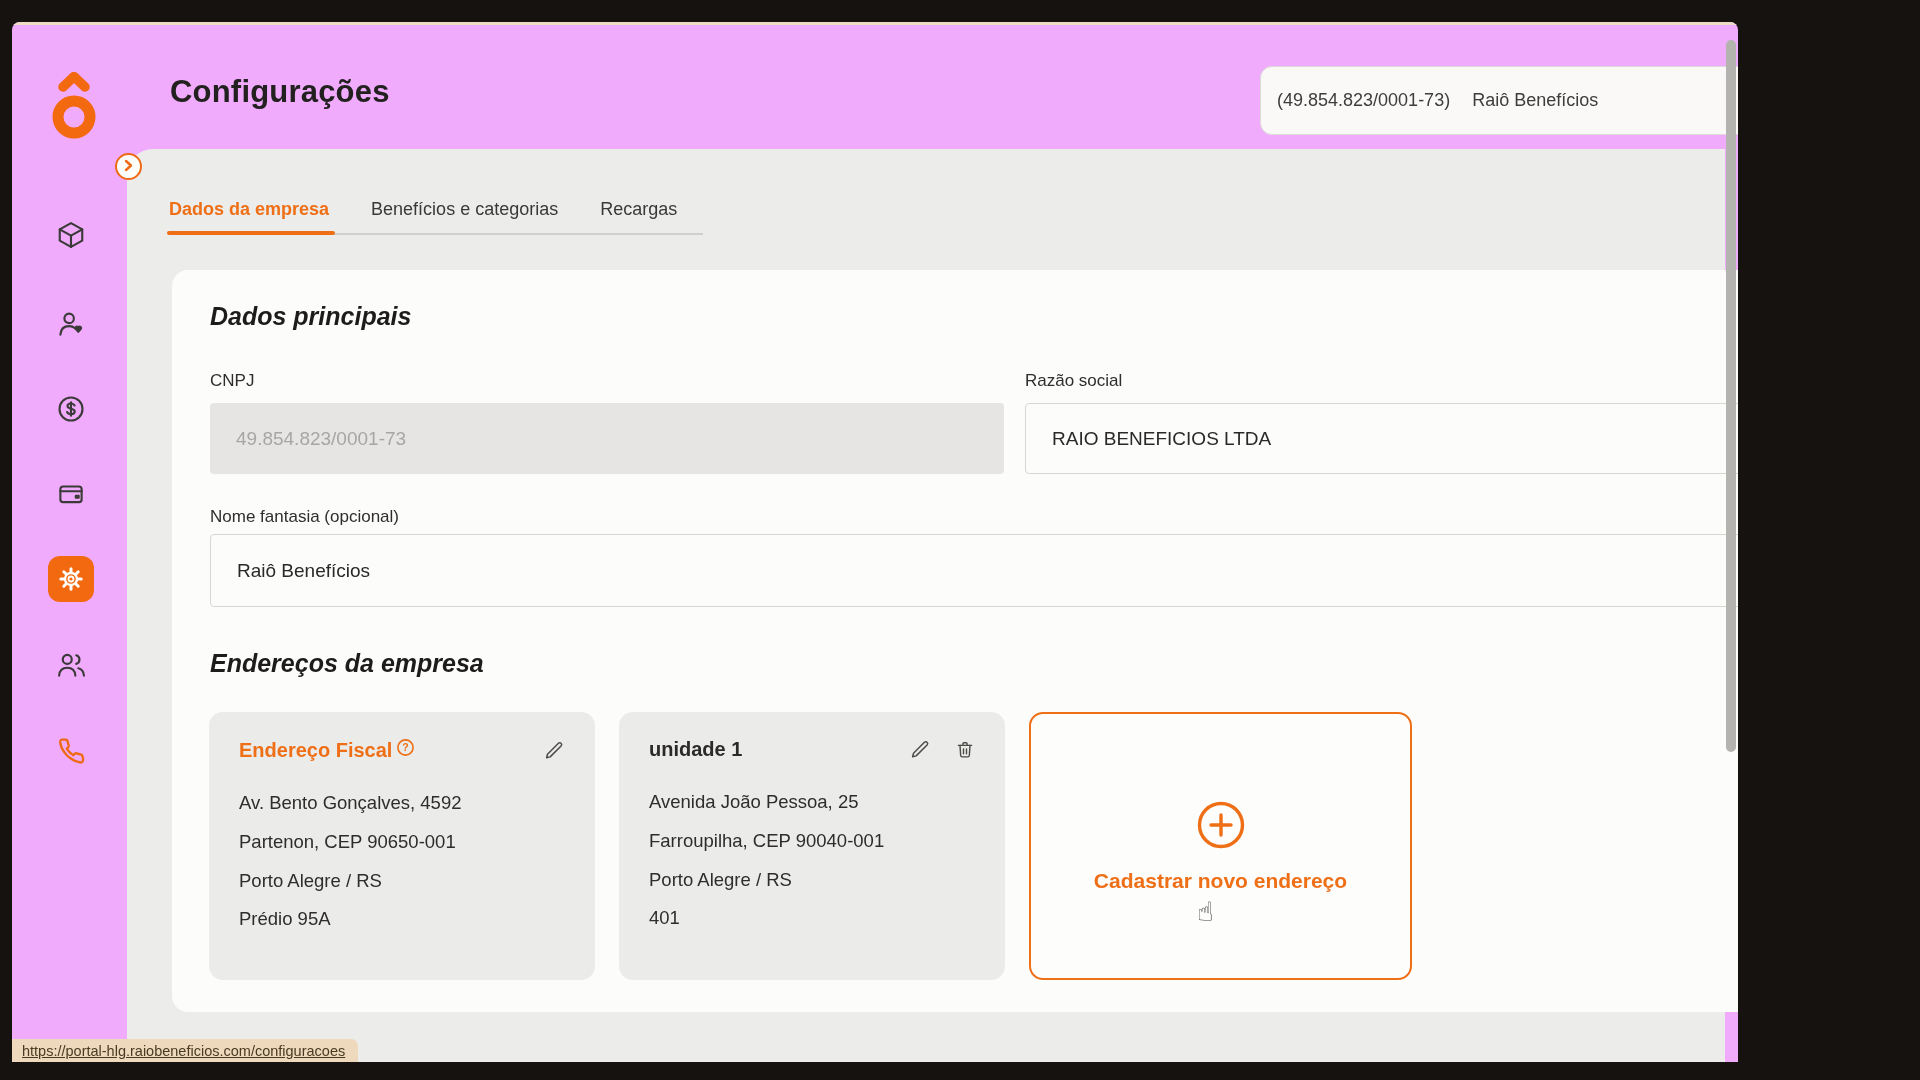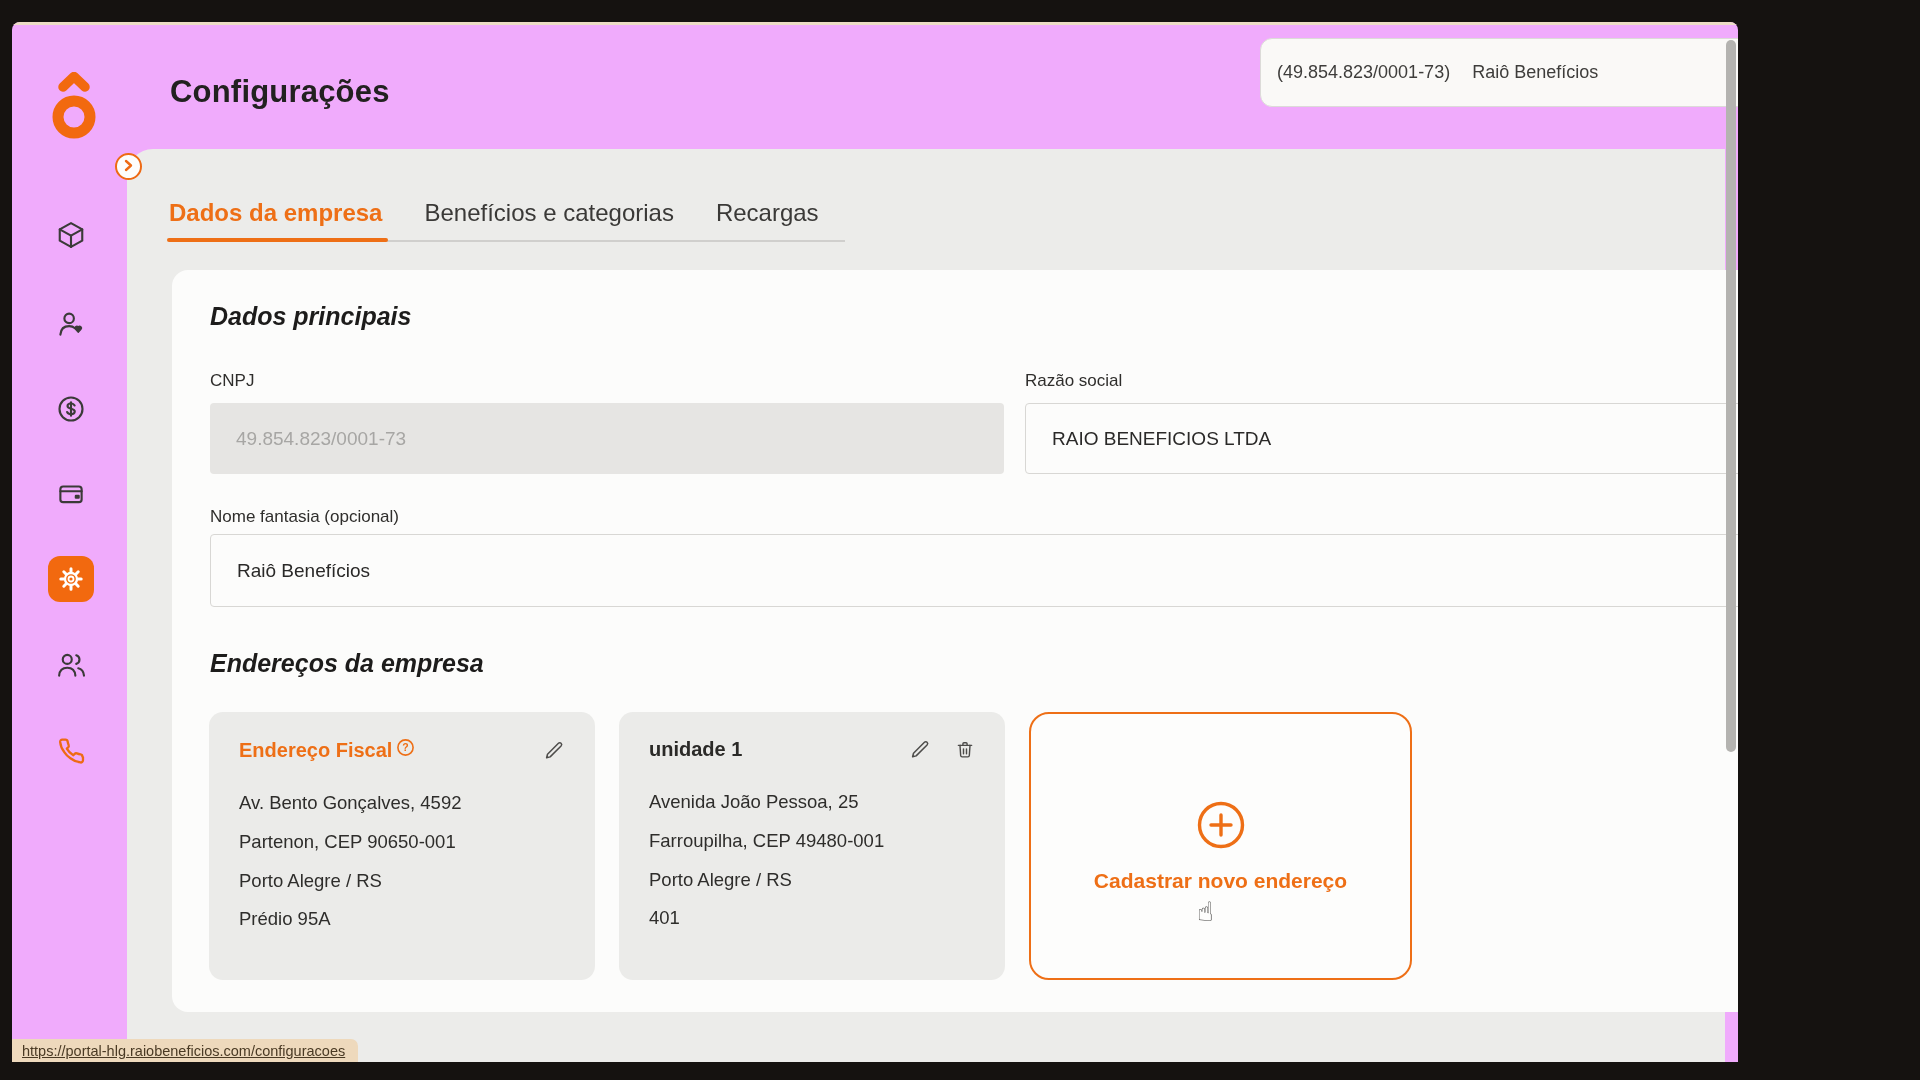--- a/index.html
+++ b/index.html
@@ -26,39 +26,39 @@
   .nav-item.active{background:#f2690f;}
   .collapse-btn{
     position:absolute;left:103px;top:131px;width:27px;height:27px;border-radius:50%;
     background:#fdfdfc;border:2.5px solid #ee6a14;box-sizing:border-box;
     display:flex;align-items:center;justify-content:center;z-index:40;cursor:pointer;
   }
 
   
   .page-title{position:absolute;left:158px;top:52px;font-size:31px;font-weight:700;color:#222120;letter-spacing:.2px;}
   .company-select{
-    position:absolute;left:1248px;top:16px;width:530px;height:69px;box-sizing:border-box;
+    position:absolute;left:1248px;top:44px;width:530px;height:69px;box-sizing:border-box;
     border:1px solid #dcdbd8;border-radius:12px;background:#faf9f7;
     display:flex;align-items:center;padding:0 26px 0 16px;cursor:pointer;
   }
   .company-select .cnpj{font-size:18px;color:#3e3d3b;}
   .company-select .cname{font-size:18px;color:#3e3d3b;margin-left:22px;}
   .company-select .chev{margin-left:auto;display:flex;}
   .avatar{position:absolute;left:1811px;top:40px;width:44px;height:60px;cursor:pointer;font-style:italic;}
 
   
   .content{
     position:absolute;left:115px;top:127px;right:13px;bottom:0;
     background:#ececea;border-top-left-radius:26px;
   }
   .tabs{
     position:absolute;left:42px;top:50px;display:flex;gap:42px;
     border-bottom:2px solid #d0cfcd;padding:0 26px 13px 0;
   }
-  .tab{font-size:24px;color:#3a3937;position:relative;white-space:nowrap;cursor:pointer;}
+  .tab{font-size:18px;color:#3a3937;position:relative;white-space:nowrap;cursor:pointer;}
   .tab.active{color:#ee6f16;font-weight:700;}
   .tab.active::after{
     content:"";position:absolute;left:-2px;right:-6px;bottom:-15px;height:4px;
     background:#ee6f16;border-radius:3px;
   }
 
   .card{
     position:absolute;left:45px;top:121px;width:1689px;height:742px;
     background:#fcfcfb;border-radius:16px;
   }
@@ -76,21 +76,21 @@
     position:absolute;top:442px;width:386px;height:268px;border-radius:14px;
     background:#ebebe9;box-sizing:border-box;padding:26px 30px;
   }
   .addr-head{display:flex;align-items:center;}
   .addr-title{font-size:20px;font-weight:700;color:#2b2a28;display:flex;align-items:center;gap:4px;}
   .addr-title.fiscal{color:#ee6f16;}
   .addr-actions{margin-left:auto;display:flex;gap:24px;align-items:center;}
   .icon-btn{cursor:pointer;display:flex;}
   .addr-lines{margin-top:22px;font-size:18.5px;color:#2e2d2b;line-height:38.8px;}
   .add-card{
-    position:absolute;left:857px;top:442px;width:383px;height:268px;border-radius:20px;
+    position:absolute;left:857px;top:442px;width:383px;height:268px;border-radius:14px;
     border:2px solid #ee6f16;background:#fdfdfc;box-sizing:border-box;cursor:pointer;
     display:flex;flex-direction:column;align-items:center;justify-content:center;gap:14px;
   }
   .add-label{font-size:21px;font-weight:700;color:#ee6f16;}
   .cursor-glyph{position:absolute;left:166px;top:182px;font-size:27px;color:#3c3b39;}
 
   
   .url-tip{
     position:absolute;left:0;bottom:0;height:23px;background:#eed9bc;
     border-radius:0 7px 0 0;display:flex;align-items:center;
@@ -285,21 +285,21 @@
                 <path d="M4 7 h16"></path>
                 <path d="M9.5 7 V5 a1.2 1.2 0 0 1 1.2-1.2 h2.6 a1.2 1.2 0 0 1 1.2 1.2 v2"></path>
                 <path d="M6 7 l.8 12.2 a1.8 1.8 0 0 0 1.8 1.6 h6.8 a1.8 1.8 0 0 0 1.8-1.6 L18 7"></path>
                 <path d="M10.2 11.2 v5.8 M13.8 11.2 v5.8"></path>
               </svg>
             </span>
           </div>
         </div>
         <div class="addr-lines">
           <div>Avenida João Pessoa, 25</div>
-          <div>Farroupilha, CEP 49480-001</div>
+          <div>Farroupilha, CEP 90040-001</div>
           <div>Porto Alegre / RS</div>
           <div>401</div>
         </div>
       </div>
 
       <div class="add-card">
         <span>
           <svg width="52" height="52" viewBox="0 0 52 52" fill="none" stroke="#ee6f16" stroke-width="3.4" stroke-linecap="round">
             <circle cx="26" cy="26" r="21.5"></circle>
             <path d="M26 16 v20 M16 26 h20"></path>

